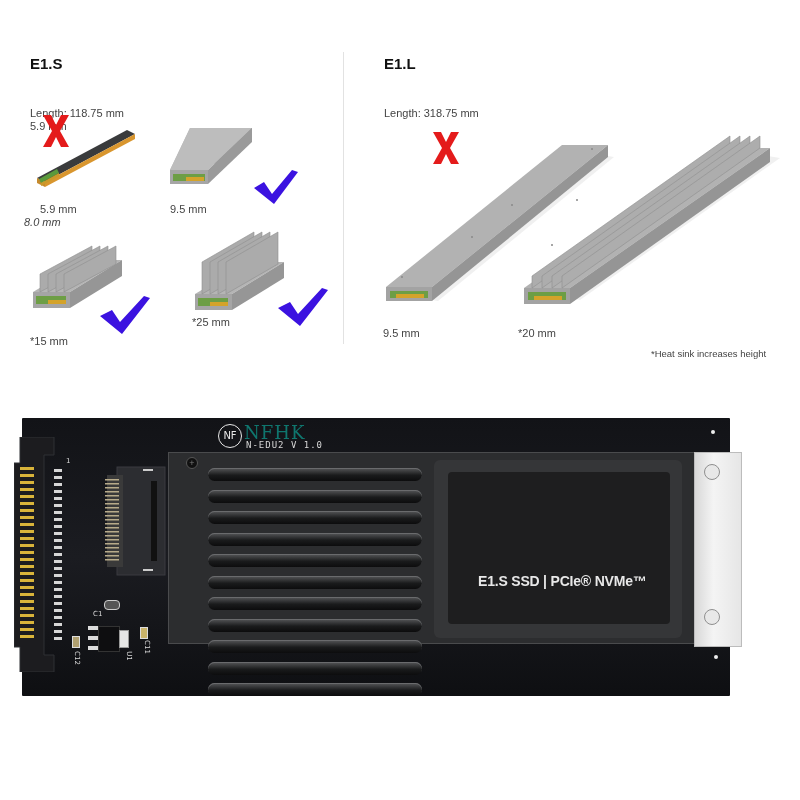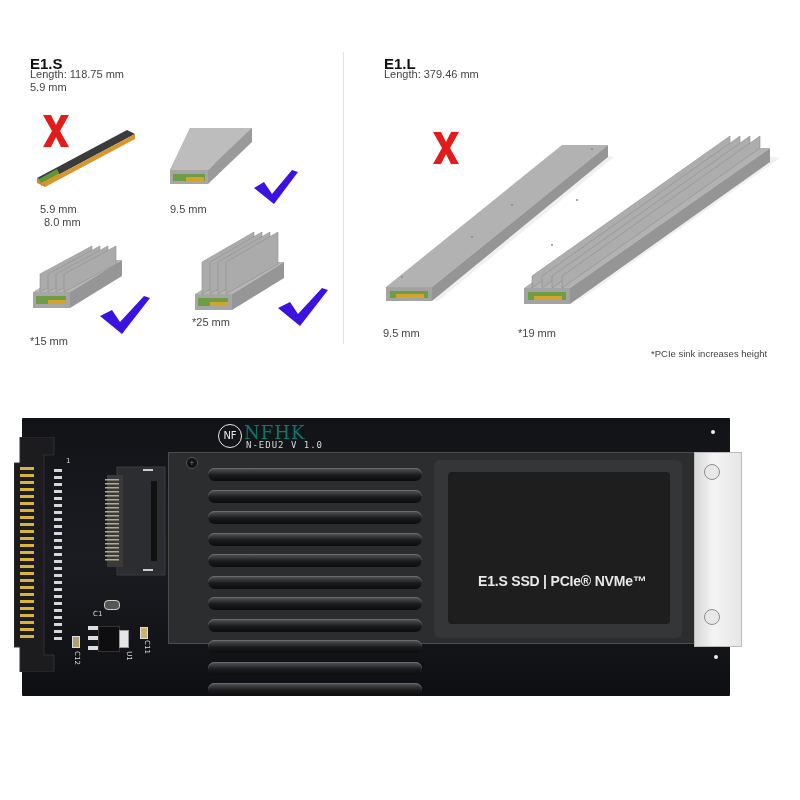--- a/index.html
+++ b/index.html
@@ -1,19 +1,19 @@
 <!DOCTYPE html>
 <html><head>
 <meta charset="utf-8">
 <style>
   html,body{margin:0;padding:0;background:#fff;}
   body{width:800px;height:800px;position:relative;overflow:hidden;font-family:"Liberation Sans",sans-serif;color:#333;}
   .abs{position:absolute;}
   .title{font-weight:bold;font-size:15px;color:#111;}
-  .sub{font-size:11px;color:#444;line-height:13px;}
+  .sub{font-size:11px;color:#444;line-height:13px;margin-top:39px;}
   .lbl{font-size:11px;color:#444;line-height:13px;}
   .divider{left:343px;top:52px;width:1px;height:292px;background:#e2e2e2;}
   svg{display:block;}
   
   .board{left:22px;top:418px;width:708px;height:278px;background:linear-gradient(180deg,#121317 0%,#1b1c21 50%,#0e0f12 100%);border-radius:1px;}
   .edge-conn{left:14px;top:437px;width:52px;height:235px;}
   .logo{left:218px;top:424px;}
   .logo-text{font-family:"DejaVu Serif",serif;font-weight:normal;font-size:18px;color:#0f766e;letter-spacing:1px;}
   .logo-model{font-family:"DejaVu Sans Mono",monospace;font-size:9px;color:#d8d8d8;letter-spacing:1px;}
   .ssd{left:168px;top:452px;width:528px;height:190px;background:#2c2d2f;border:1px solid #4a4b4d;}
@@ -41,21 +41,21 @@
     <polygon points="4,69 22,59 24,63 6,73" fill="#5a9a3c"></polygon>
     <polygon points="6,73 24,63 24,66 6,76" fill="#c99a2a"></polygon>
   </svg>
 </div>
 <div class="abs" style="left:40px;top:113px;">
   <svg width="32" height="36" viewBox="0 0 32 36">
       <path d="M3 2 L11 2 L16 12 L21 2 L29 2 L20 18 L29 34 L21 34 L16 24 L11 34 L3 34 L12 18 Z" fill="#e41b1b"></path>
     </svg>
 </div>
 <div class="abs lbl" style="left:40px;top:203px;">5.9 mm</div>
-<div class="abs lbl" style="left:44px;top:216px;">8.0 mm</div>
+<div class="abs lbl" style="left:24px;top:216px;font-style:italic;">8.0 mm</div>
 
 <div class="abs" style="left:168px;top:122px;">
   <svg width="100" height="70" viewBox="0 0 100 70">
     <polygon points="22,6 84,6 84,18 62,36 2,58 2,48" fill="#b8b8b8"></polygon>
     <polygon points="2,48 62,26 84,6 84,18 62,36 2,58" fill="#9c9c9c"></polygon>
     <polygon points="2,48 40,48 40,62 2,62" fill="#a6a6a6"></polygon>
     <polygon points="2,48 22,6 84,6 40,48" fill="#bdbdbd"></polygon>
     <polygon points="40,48 84,6 84,20 40,62" fill="#9a9a9a"></polygon>
     <rect x="5" y="52" width="32" height="7" fill="#6d9e45"></rect>
     <rect x="18" y="55" width="18" height="4" fill="#d4a32a"></rect>
@@ -108,21 +108,21 @@
 <div class="abs" style="left:276px;top:284px;">
   <svg width="54" height="44" viewBox="0 0 54 44">
       <path d="M2 24 L14 18 L22 30 L46 4 L52 6 L24 42 Z" fill="#3b12e0"></path>
     </svg>
 </div>
 <div class="abs lbl" style="left:192px;top:316px;">*25 mm</div>
 
 <div class="abs divider"></div>
 
 <div class="abs title" style="left:384px;top:55px;">E1.L</div>
-<div class="abs sub" style="left:384px;top:68px;">Length: 379.46 mm</div>
+<div class="abs sub" style="left:384px;top:68px;">Length: 318.75 mm</div>
 
 <div class="abs" style="left:430px;top:130px;">
   <svg width="32" height="36" viewBox="0 0 32 36">
       <path d="M3 2 L11 2 L16 12 L21 2 L29 2 L20 18 L29 34 L21 34 L16 24 L11 34 L3 34 L12 18 Z" fill="#e41b1b"></path>
     </svg>
 </div>
 
 <div class="abs" style="left:382px;top:145px;">
   <svg width="240" height="175" viewBox="0 0 240 175">
     <polygon points="8,148 184,4 232,12 56,156" fill="#e6e6e6" opacity="0.6"></polygon>
@@ -152,23 +152,23 @@
     <g fill="#adadad" stroke="#8f8f8f" stroke-width="0.6">
       <polygon points="12,158 12,146 210,6 210,18"></polygon>
       <polygon points="22,158 22,146 220,6 220,18"></polygon>
       <polygon points="32,158 32,146 230,6 230,18"></polygon>
       <polygon points="42,158 42,146 240,6 240,18"></polygon>
     </g>
     <rect x="8" y="162" width="38" height="8" fill="#6d9e45"></rect>
     <rect x="14" y="166" width="28" height="4" fill="#d4a32a"></rect>
   </svg>
 </div>
-<div class="abs lbl" style="left:518px;top:327px;">*19 mm</div>
-
-<div class="abs" style="left:651px;top:348px;font-size:9.5px;color:#444;">*PCIe sink increases height</div>
+<div class="abs lbl" style="left:518px;top:327px;">*20 mm</div>
+
+<div class="abs" style="left:651px;top:348px;font-size:9.5px;color:#444;">*Heat sink increases height</div>
 
 <div class="abs board"></div>
 
 <div class="abs edge-conn">
   <svg width="52" height="235" viewBox="0 0 52 235">
     <path d="M6 0 H40 V18 H30 V218 H40 V235 H6 V210 H0 V26 H6 Z" fill="#1c1c1f" stroke="#2f3034" stroke-width="1"></path>
     <g fill="#d9b43a">
       <rect x="6" y="30" width="14" height="3"></rect>
         <rect x="6" y="37" width="14" height="3"></rect>
         <rect x="6" y="44" width="14" height="3"></rect>

